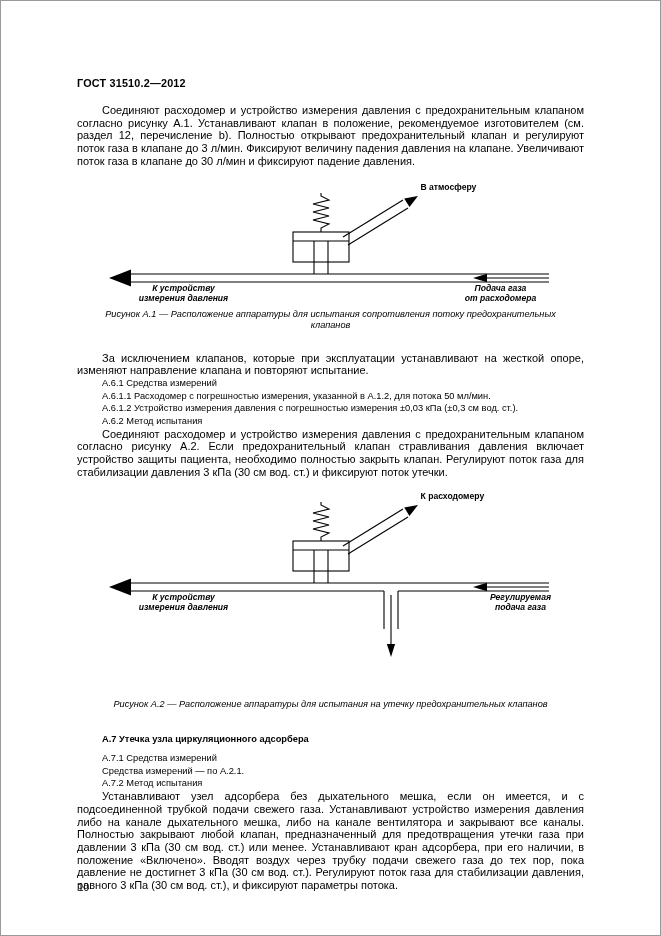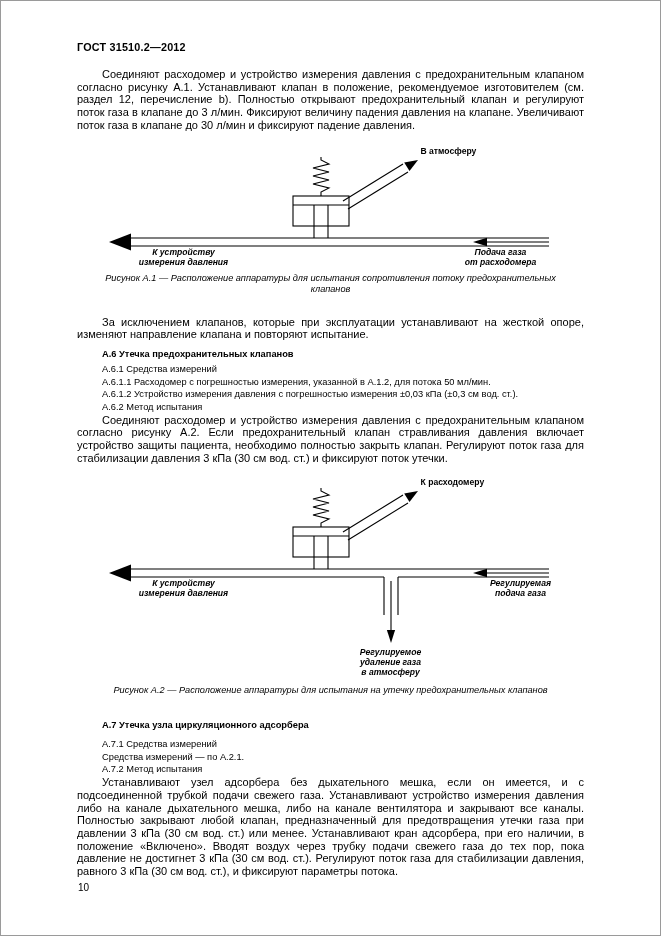--- a/index.html
+++ b/index.html
@@ -6,21 +6,21 @@
   body{
     width:661px;height:936px;
     background:#ffffff;
     font-family:"Liberation Sans","DejaVu Sans",sans-serif;
     color:#000;
     position:relative;
     overflow:hidden;
     box-sizing:border-box;
     border:1px solid #9a9a9a;
   }
-  .page{padding:40px 76px 0 76px;}
+  .page{padding:40px 76px 0 76px;margin-top:36px;}
   .doc-header{font-size:10.8px;font-weight:bold;margin:0 0 15px 0;letter-spacing:.2px;}
   p.body{font-size:11px;line-height:12.7px;text-align:justify;margin:0;text-indent:25px;}
   p.item{font-size:9.3px;line-height:12.7px;text-align:left;margin:0;text-indent:25px;}
   .heading{font-size:9.3px;font-weight:bold;text-indent:25px;}
   .heading-a6{margin:8px 0 4px 0;}
   .heading-a7{margin:24px 0 8px 0;}
   .figure{position:relative;width:500px;margin:0 auto;}
   .fig-a1{margin-top:12px;height:124px;}
   .fig-a2{margin-top:10px;height:205px;}
   .figure svg{position:absolute;left:0;top:0;display:block;}
@@ -76,21 +76,20 @@
       <span>Подача газа</span>
       <span>от расходомера</span>
     </div>
   </div>
   <div class="fig-caption">Рисунок А.1 — Расположение аппаратуры для испытания сопротивления потоку предохранительных клапанов</div>
 
   <div class="spacer-lg"></div>
 
   <p class="body">За исключением клапанов, которые при эксплуатации устанавливают на жесткой опоре, изменяют направление клапана и повторяют испытание.</p>
 
-  <div class="heading heading-a6">А.6 Утечка предохранительных клапанов</div>
   <p class="item">А.6.1 Средства измерений</p>
   <p class="item">А.6.1.1 Расходомер с погрешностью измерения, указанной в А.1.2, для потока 50 мл/мин.</p>
   <p class="item">А.6.1.2 Устройство измерения давления с погрешностью измерения ±0,03 кПа (±0,3 см вод. ст.).</p>
   <p class="item">А.6.2 Метод испытания</p>
   <p class="body">Соединяют расходомер и устройство измерения давления с предохранительным клапаном согласно рисунку А.2. Если предохранительный клапан стравливания давления включает устройство защиты пациента, необходимо полностью закрыть клапан. Регулируют поток газа для стабилизации давления 3 кПа (30 см вод. ст.) и фиксируют поток утечки.</p>
 
   <div class="figure fig-a2">
     <svg width="500" height="205" viewBox="0 0 500 205">
       <g stroke-width="1.1">
         <rect x="212" y="52" width="56" height="30" fill="#fff"></rect>
@@ -125,25 +124,20 @@
     </svg>
     <div class="fig-label" style="left:340px;top:2px;">К расходомеру</div>
     <div class="fig-label" style="left:28px;top:103px;width:150px;">
       <span>К устройству</span>
       <span>измерения давления</span>
     </div>
     <div class="fig-label" style="left:380px;top:103px;width:120px;">
       <span>Регулируемая</span>
       <span>подача газа</span>
     </div>
-    <div class="fig-label" style="left:245px;top:172px;width:130px;">
-      <span>Регулируемое</span>
-      <span>удаление газа</span>
-      <span>в атмосферу</span>
-    </div>
   </div>
   <div class="fig-caption">Рисунок А.2 — Расположение аппаратуры для испытания на утечку предохранительных клапанов</div>
 
   <div class="heading heading-a7">А.7 Утечка узла циркуляционного адсорбера</div>
   <p class="item">А.7.1 Средства измерений</p>
   <p class="item">Средства измерений — по А.2.1.</p>
   <p class="item">А.7.2 Метод испытания</p>
   <p class="body">Устанавливают узел адсорбера без дыхательного мешка, если он имеется, и с подсоединенной трубкой подачи свежего газа. Устанавливают устройство измерения давления либо на канале дыхательного мешка, либо на канале вентилятора и закрывают все каналы. Полностью закрывают любой клапан, предназначенный для предотвращения утечки газа при давлении 3 кПа (30 см вод. ст.) или менее. Устанавливают кран адсорбера, при его наличии, в положение «Включено». Вводят воздух через трубку подачи свежего газа до тех пор, пока давление не достигнет 3 кПа (30 см вод. ст.). Регулируют поток газа для стабилизации давления, равного 3 кПа (30 см вод. ст.), и фиксируют параметры потока.</p>
 
 </div>

